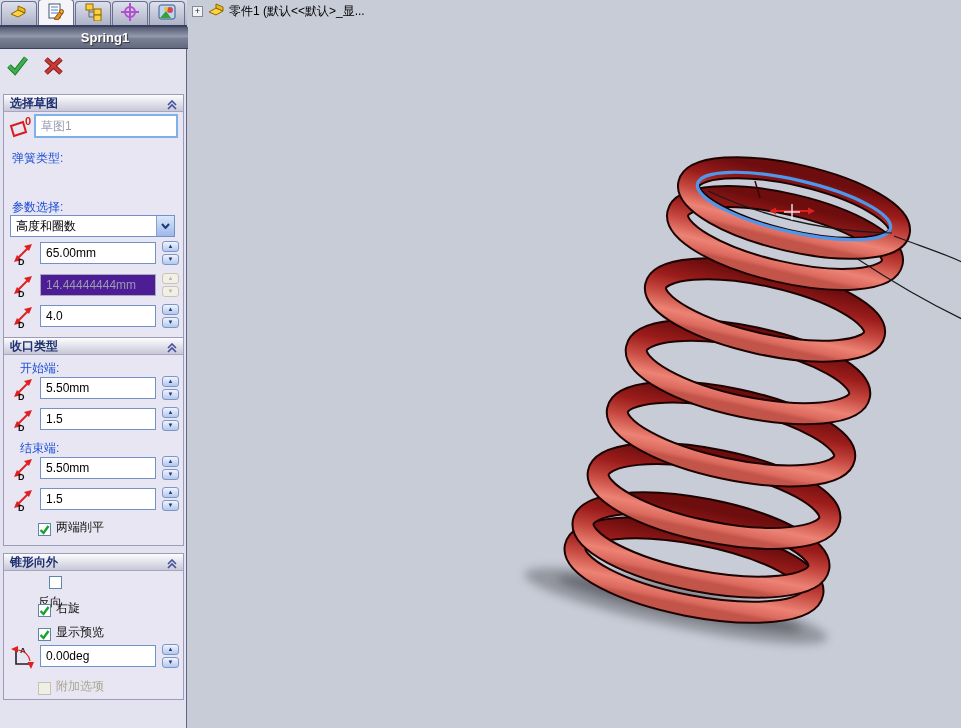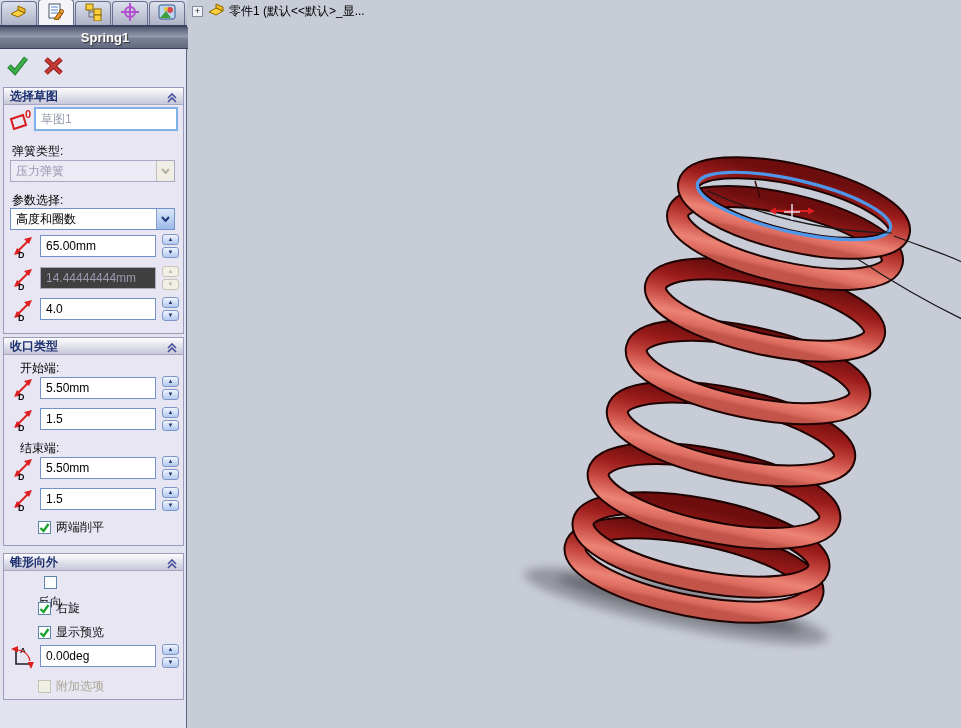--- a/index.html
+++ b/index.html
@@ -25,44 +25,44 @@
               border-bottom:1px solid #3a4060; text-shadow:1px 1px 1px #333; }
   #help-q { position:absolute; right:8px; top:0; color:#2e3450; text-shadow:0 1px 0 #aab; cursor:pointer; }
 
   #actions { position:absolute; left:6px; top:54px; display:flex; gap:12px; }
 
   .sect { position:absolute; left:3px; width:181px; border:1px solid #9c9cba; background:#e7e6f2; }
   .secthead { height:17px; background:linear-gradient(#fdfdfe,#c7c7d9); border-bottom:1px solid #a6a6c0;
               color:#1c3070; font-weight:bold; padding-left:6px; line-height:17px; position:relative; }
   .chev { position:absolute; right:6px; top:3px; }
 
-  .plabel { position:absolute; left:8px; color:#000000; }
+  .plabel { position:absolute; left:8px; color:#1d4ed8; }
   .tfield { position:absolute; height:22px; background:#fff; border:1px solid #7191c8;
             line-height:20px; padding-left:5px; color:#000; }
-  .tfield.disabled { background:#404040; color:#9a9ab0; border-color:#aab; }
+  .tfield.disabled { background:#4c1d95; color:#9a9ab0; border-color:#aab; }
   .combo { position:absolute; left:6px; width:165px; height:22px; background:#fff;
            border:1px solid #7191c8; line-height:20px; padding-left:5px; }
   .combo .cbtn { position:absolute; right:0; top:0; width:18px; height:20px;
                  background:linear-gradient(#dbe7fb,#9db9e8); border-left:1px solid #8aa0cc;
                  display:flex; align-items:center; justify-content:center; }
   .combo.disabled { background:#eceaf4; color:#9a9ab0; border-color:#a8a8c2; }
   .combo.disabled .cbtn { background:#efede4; border-left-color:#c4c0b0; }
 
   .spins { position:absolute; right:0; top:0; width:17px; height:24px;
            display:flex; flex-direction:column; gap:2px; }
   .spin { height:11px; border:1px solid #7e96c6; border-radius:3px;
           background:linear-gradient(#f0f4fd,#b2c8ee); color:#20386e; font-size:6px;
           line-height:8px; text-align:center; cursor:pointer; }
   .spins.disabled .spin { background:#f2f0e6; border-color:#c9c5b2; color:#bcb8a6; }
 
   .numrow { position:absolute; left:6px; width:169px; height:26px; }
   .numrow .icon { position:absolute; left:0; top:0; }
   .numrow .tfield { left:30px; top:1px; width:116px; }
 
-  .cbrow { position:absolute; left:34px; display:flex; align-items:center; gap:5px; }
+  .cbrow { position:absolute; left:34px; display:flex; align-items:flex-end; gap:5px; }
   .cbox { width:13px; height:13px; background:#fff; border:1px solid #5d86a8;
           display:flex; align-items:center; justify-content:center; }
   .cbrow.disabled .cbox { background:#f0efe6; border-color:#c6c2b2; }
   .cbrow.disabled .cblabel { color:#aaa695; }
   .cblabel { color:#111; }
 
   .sketchrow { position:absolute; left:4px; top:19px; width:174px; height:26px; }
   #sketch-input { position:absolute; left:26px; top:0; width:144px; height:24px;
                   background:#fff; border:2px solid #7fb0e8; line-height:20px;
                   padding-left:5px; color:#9aa0b2; }
@@ -164,21 +164,21 @@
               <line x1="19" y1="5" x2="4" y2="19"></line>
             </g>
             <g stroke="#c83a34" stroke-width="3">
               <line x1="4" y1="5" x2="19" y2="19"></line>
               <line x1="19" y1="5" x2="4" y2="19"></line>
             </g>
           </svg>
       </span>
     </div>
 
-    <div class="sect" style="top:87px; height:247px;">
+    <div class="sect" style="top:94px; height:247px;">
       <div class="secthead">
         <span>选择草图</span>
         <span class="chev">
           <svg width="10" height="10">
               <polyline points="1,5 5,1 9,5" fill="none" stroke="#44509a" stroke-width="1.6"></polyline>
               <polyline points="1,9 5,5 9,9" fill="none" stroke="#44509a" stroke-width="1.6"></polyline>
             </svg>
         </span>
       </div>
 
@@ -186,28 +186,20 @@
         <span style="position:absolute;left:0;top:2px;">
           <svg width="26" height="24">
               <polygon points="3,10 15,6 18,16 6,20" fill="none" stroke="#d81b1b" stroke-width="2"></polygon>
               <text x="17" y="9" font-size="11" fill="#d81b1b" font-weight="bold">0</text>
             </svg>
         </span>
         <div id="sketch-input">草图1</div>
       </div>
 
       <div class="plabel" style="top:55px;">弹簧类型:</div>
-      <div class="combo disabled" style="top:72px;">
-        <span>压力弹簧</span>
-        <span class="cbtn">
-          <svg width="9" height="6">
-              <polyline points="1,1 4.5,5 8,1" fill="none" stroke="#b4b0a0" stroke-width="2"></polyline>
-            </svg>
-        </span>
-      </div>
 
       <div class="plabel" style="top:104px;">参数选择:</div>
       <div class="combo" style="top:120px;">
         <span>高度和圈数</span>
         <span class="cbtn">
           <svg width="9" height="6">
               <polyline points="1,1 4.5,5 8,1" fill="none" stroke="#1d3a7a" stroke-width="2"></polyline>
             </svg>
         </span>
       </div>

